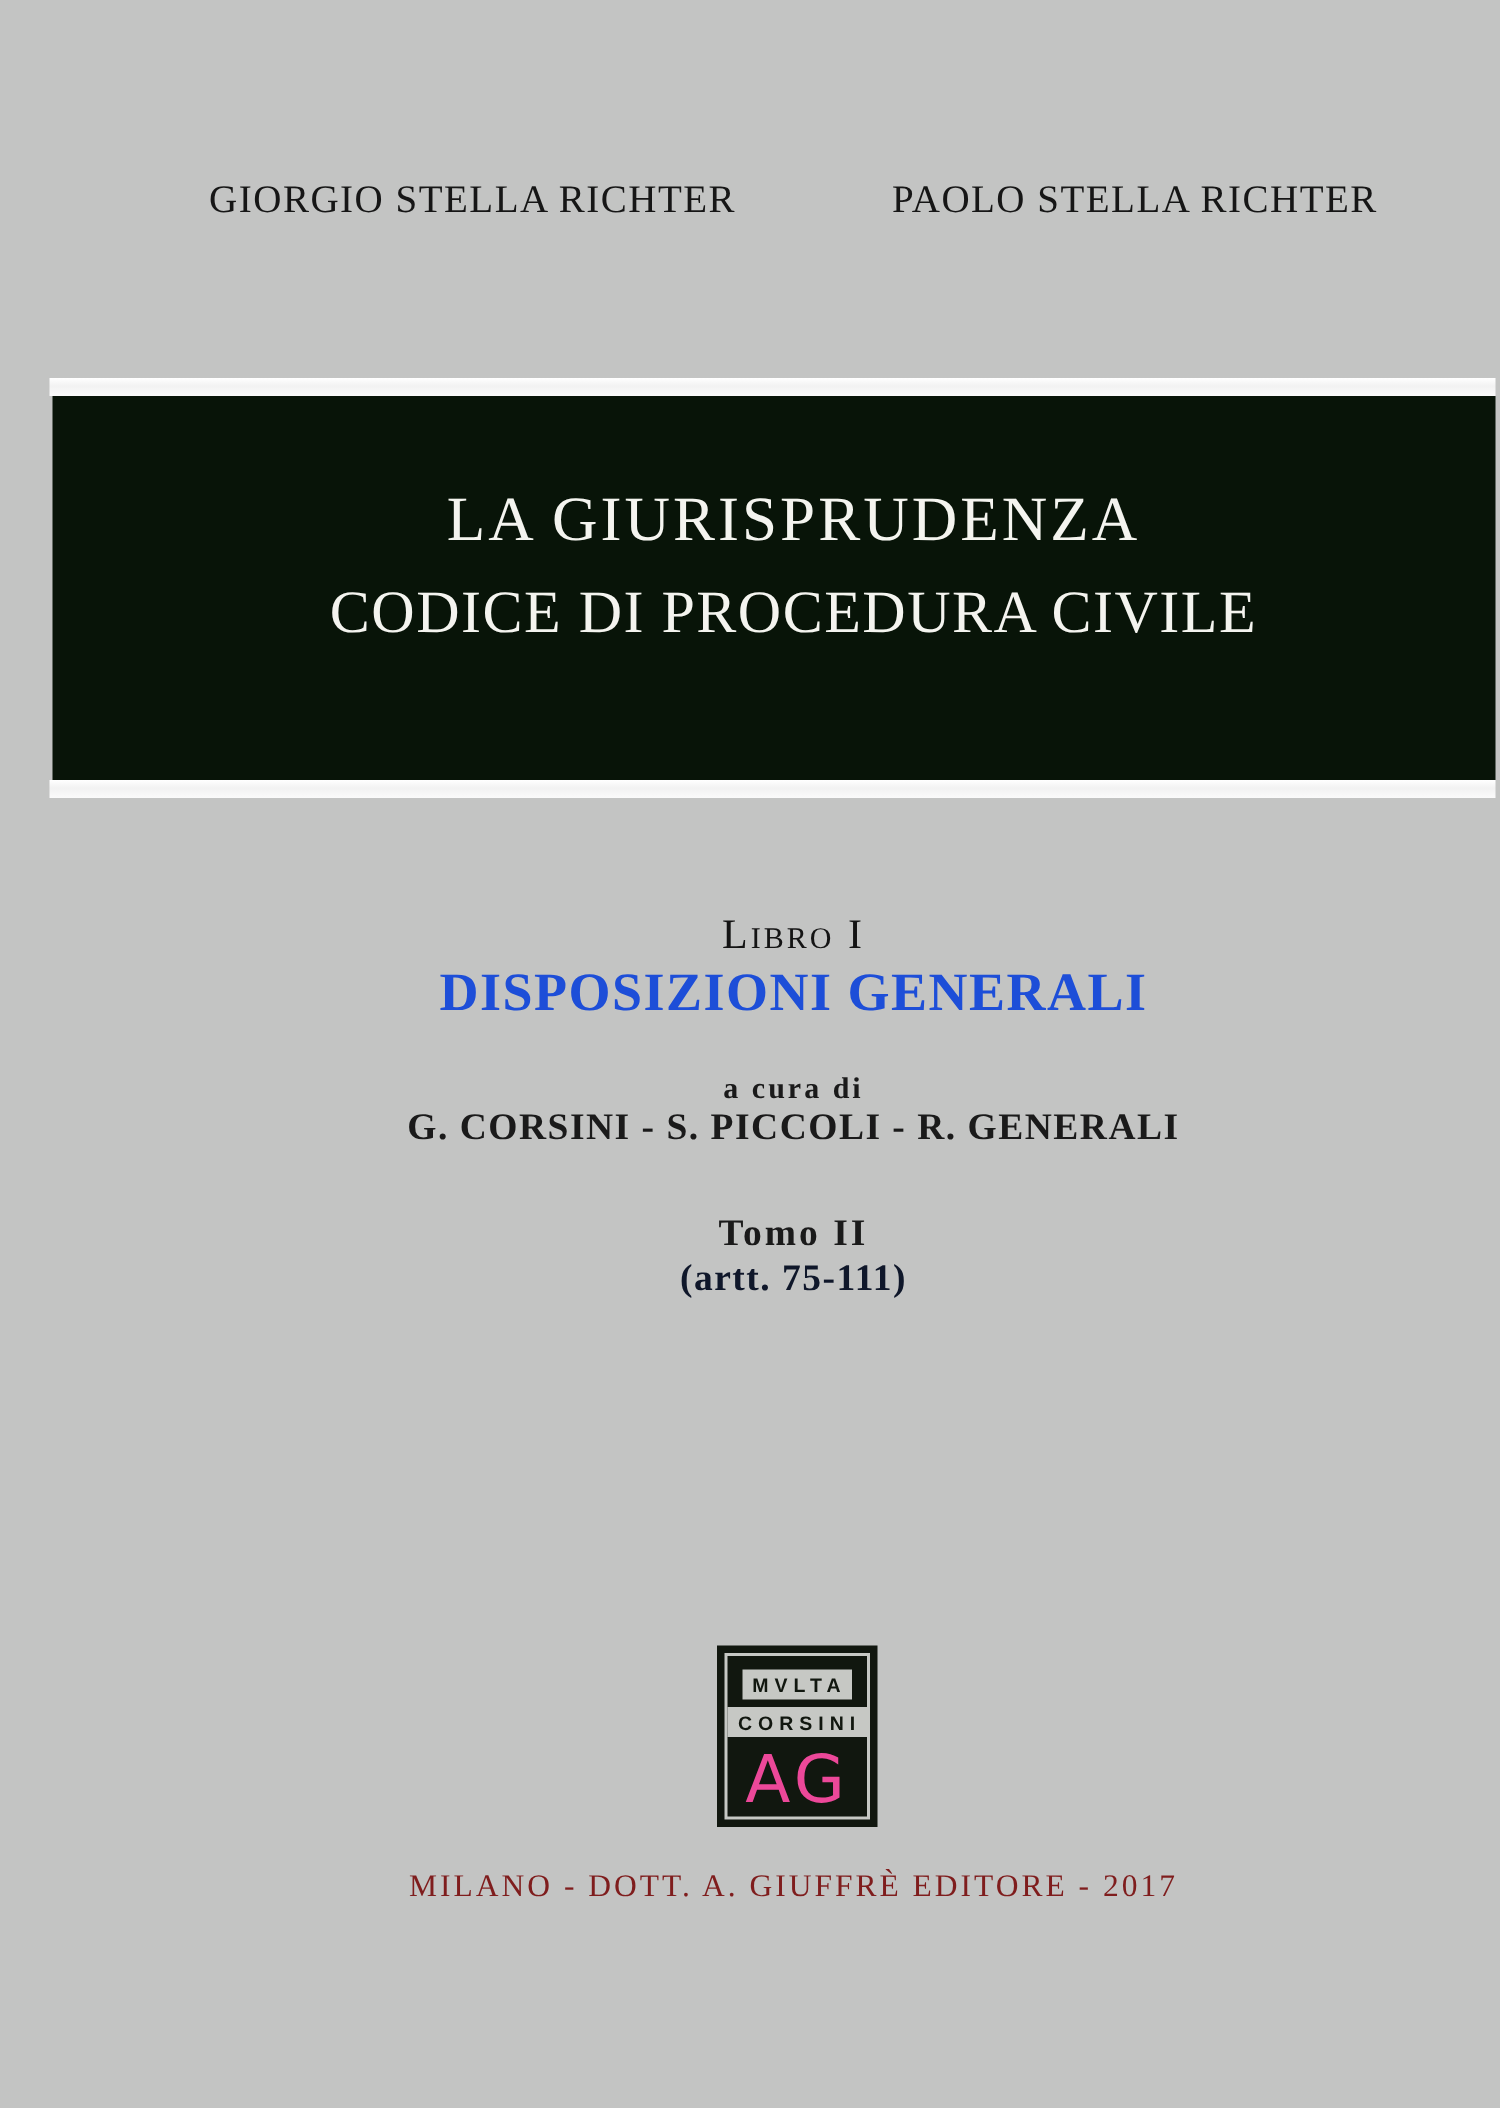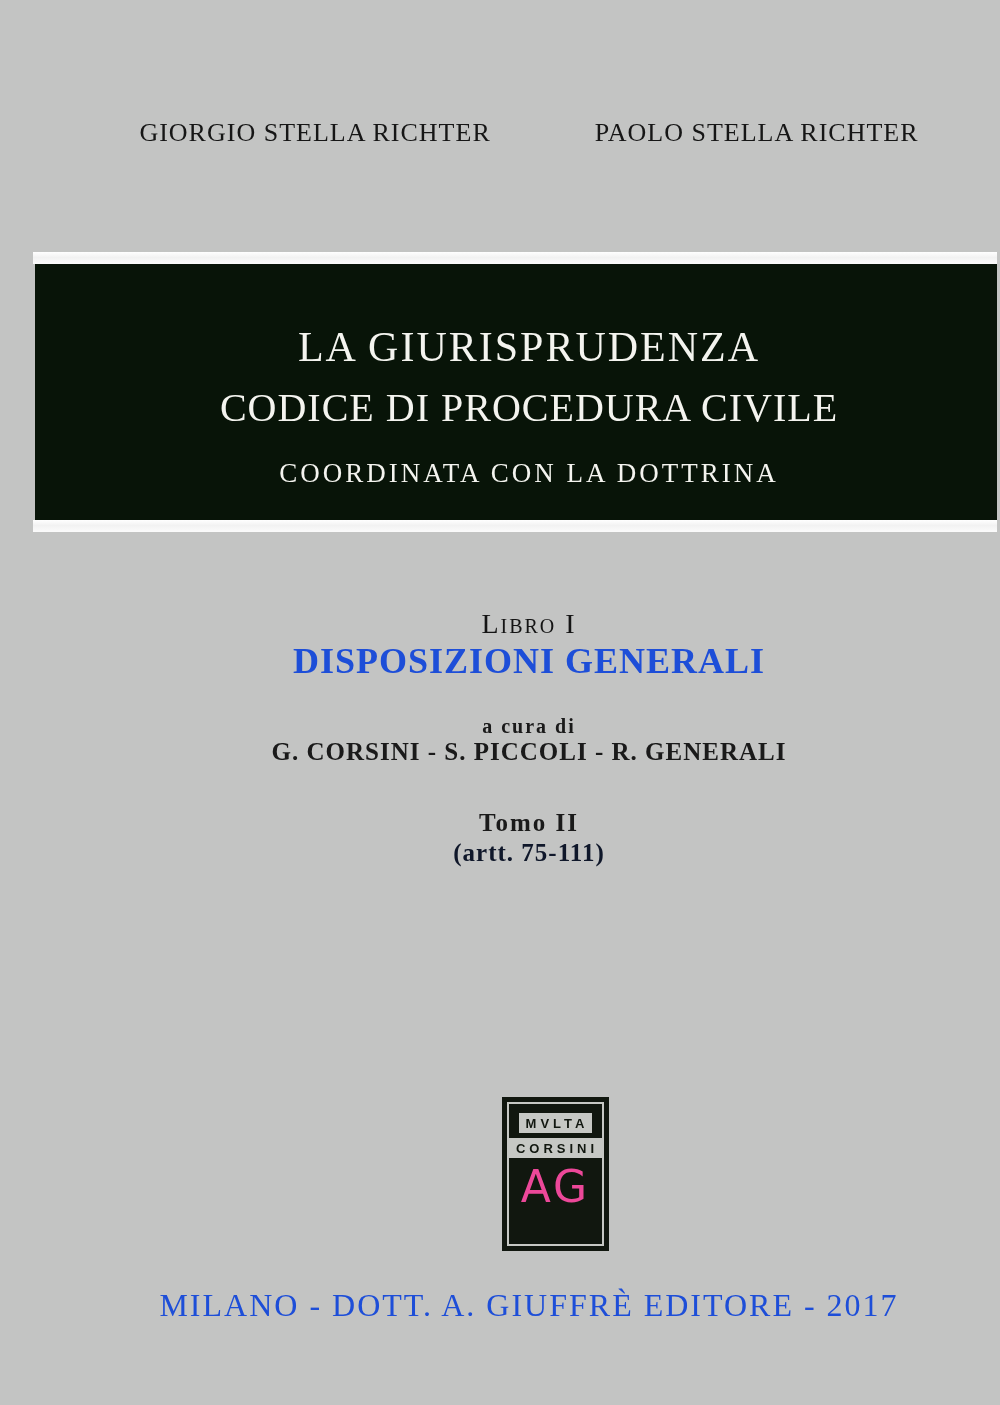--- a/index.html
+++ b/index.html
@@ -43,21 +43,21 @@
   .libro{top:610px;font-size:28px;font-variant:small-caps;letter-spacing:2px;color:#141414;}
   .section-title{top:643px;font-size:36px;font-weight:bold;letter-spacing:1px;color:#1d4ed8;}
 
   .acuradi{top:716px;font-size:20px;font-weight:bold;letter-spacing:2px;color:#1a1a1a;}
   .curators{top:739px;font-size:25px;font-weight:bold;letter-spacing:1px;color:#1a1a1a;}
 
   .tomo{top:810px;font-size:25px;font-weight:bold;letter-spacing:2px;color:#1a1a1a;}
   .artt{top:840px;font-size:25px;font-weight:bold;letter-spacing:1px;color:#0f172a;}
 
   .logo{
-    left:502px;top:1097px;width:107px;height:154px;
+    left:478px;top:1097px;width:107px;height:121px;
     background:#11170f;
     box-sizing:border-box;
     padding:5px;
   }
   .logo-inner{
     box-sizing:border-box;
     width:100%;height:100%;
     border:2px solid #c6c8c4;
     display:flex;flex-direction:column;align-items:center;
     padding-top:9px;
@@ -71,36 +71,35 @@
     margin-bottom:5px;
     white-space:nowrap;
   }
   .logo-initials{
     font-family:"DejaVu Sans", sans-serif;
     color:#ec4899;
     font-size:44px;line-height:1;
     letter-spacing:3px;
     margin-top:2px;
   }
-  .imprint{top:1289px;font-size:32px;letter-spacing:2px;color:#1d4ed8;}
+  .imprint{top:1247px;font-size:21px;letter-spacing:2px;color:#7f1d1d;}
 </style>
 </head>
 <body>
 
 <div class="abs center-col authors-row">
   <span>GIORGIO STELLA RICHTER</span>
   <span>PAOLO STELLA RICHTER</span>
 </div>
 
 <div class="abs strip strip-top"></div>
 
 <div class="abs banner">
   <div class="bline bt1">LA GIURISPRUDENZA</div>
   <div class="bline bt3">CODICE DI PROCEDURA CIVILE</div>
-  <div class="bline bt4">COORDINATA CON LA DOTTRINA</div>
 </div>
 
 <div class="abs strip strip-bottom"></div>
 
 <div class="abs center-col libro">Libro I</div>
 <div class="abs center-col section-title">DISPOSIZIONI GENERALI</div>
 
 <div class="abs center-col acuradi">a cura di</div>
 <div class="abs center-col curators">G. CORSINI - S. PICCOLI - R. GENERALI</div>
 

